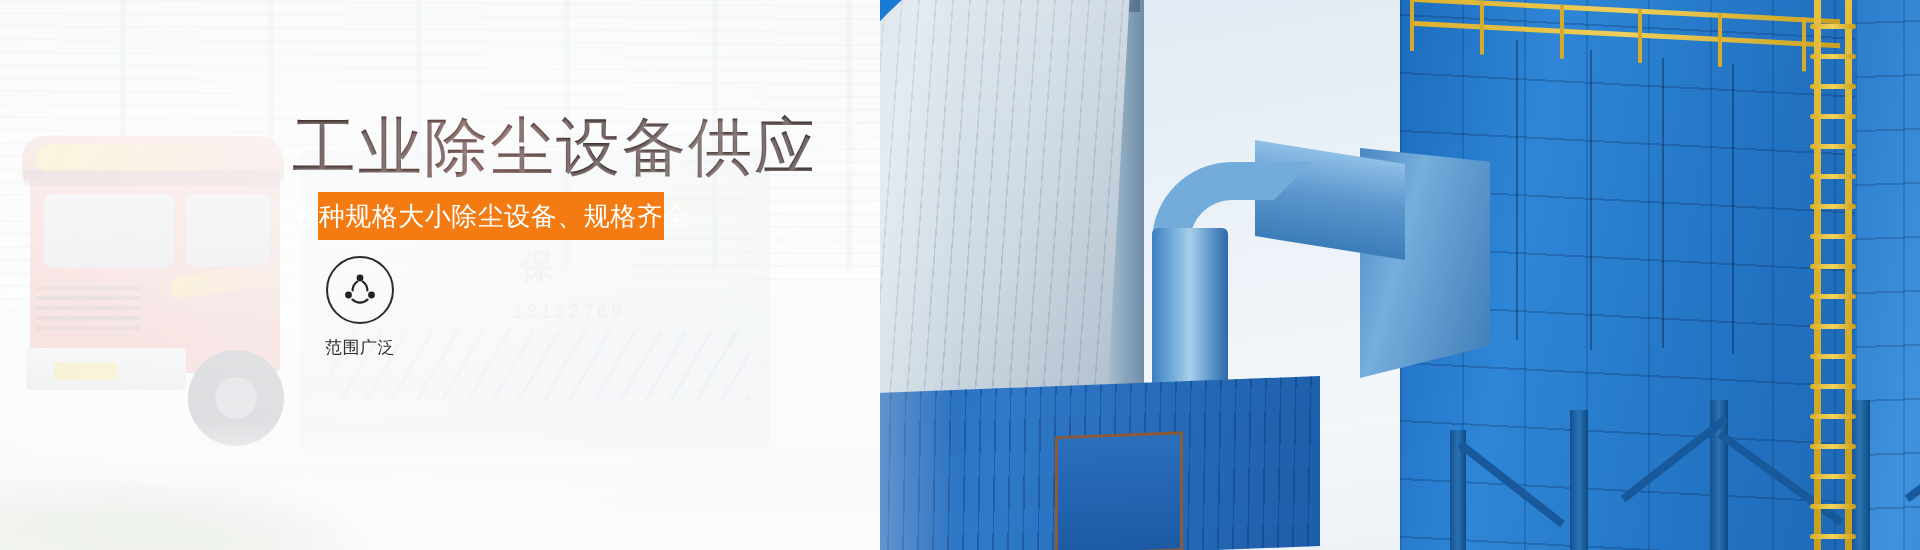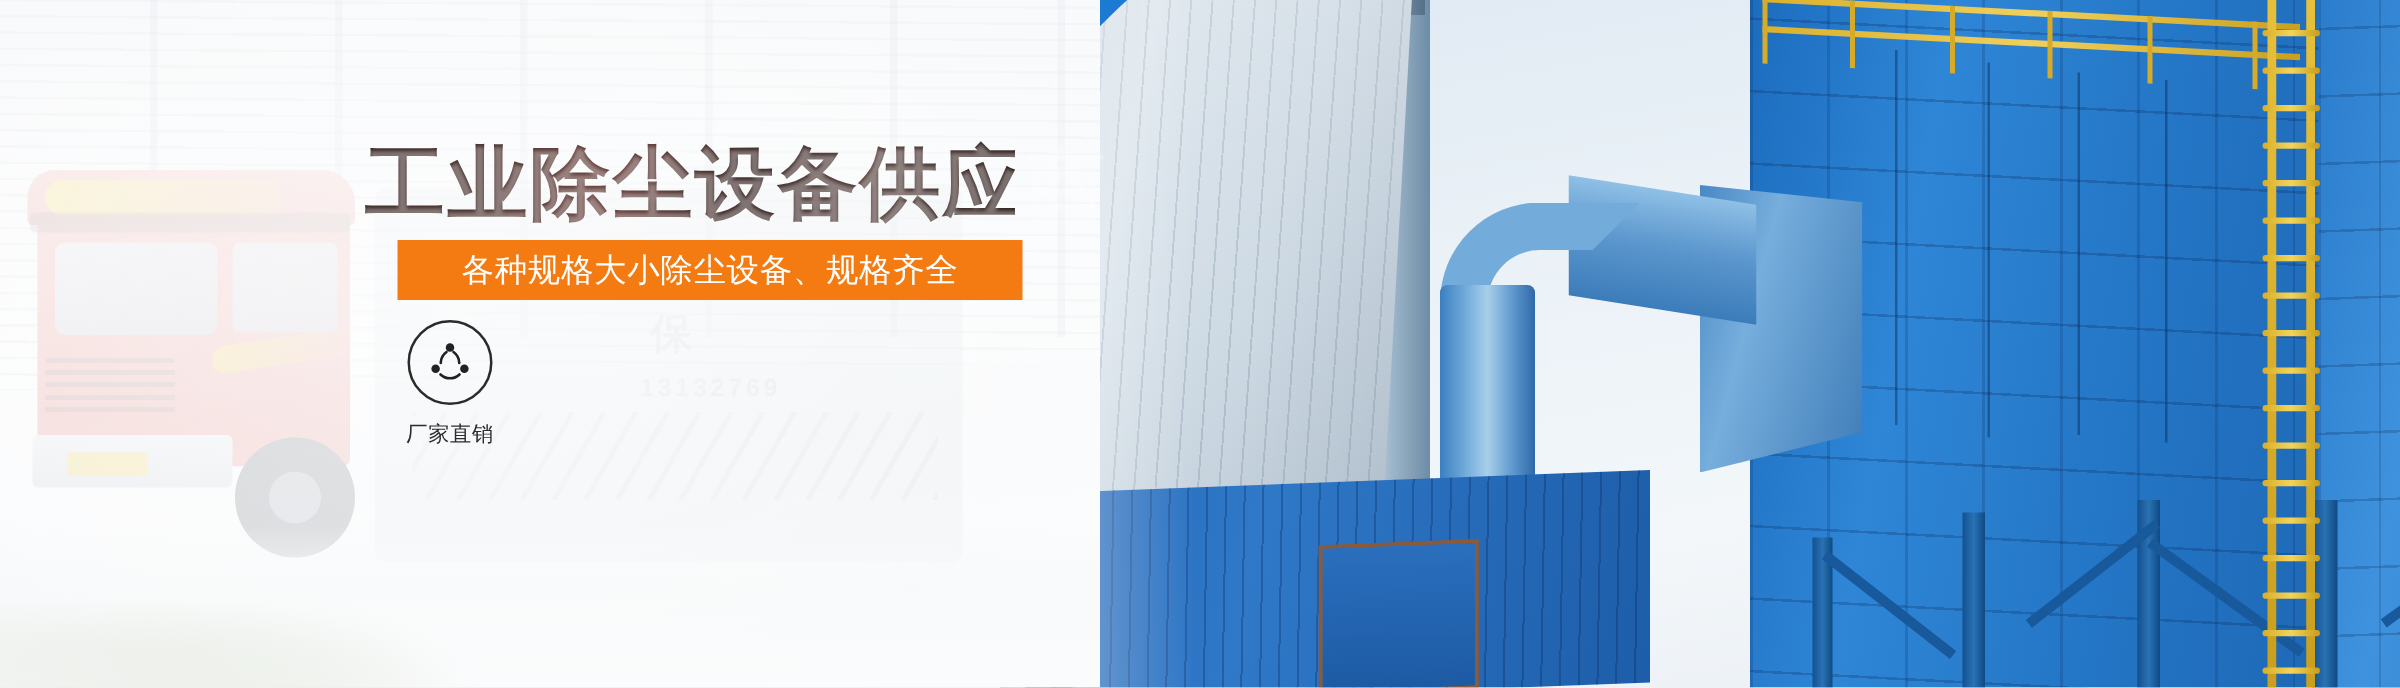--- a/index.html
+++ b/index.html
@@ -166,26 +166,26 @@
 
   
   .content { position:absolute; left:0; top:0; width:880px; height:550px; }
 
   .kicker { position:absolute; top:66px; left:330px; width:420px; text-align:center;
     font-family:"Liberation Serif","DejaVu Serif",serif;
     font-size:29px; letter-spacing:2.2px; color:#1f6fd0; white-space:nowrap; }
   .kicker .dash { display:inline-block; margin:0 12px; color:#1f6fd0; }
 
   .title { position:absolute; top:104px; left:292px; width:520px; text-align:center;
-    font-size:64px; font-weight:bold; letter-spacing:2px; white-space:nowrap;
+    font-size:64px; font-weight:normal; letter-spacing:2px; white-space:nowrap;
     background:linear-gradient(100deg,#3a2a28 0%,#4a3330 18%,#6b4440 38%,#3c2b29 58%,#57433f 78%,#2f2220 100%);
     -webkit-background-clip:text; background-clip:text; color:transparent;
     text-shadow:0 2px 3px rgba(255,255,255,.35); }
 
-  .subbar { position:absolute; top:192px; left:318px; width:500px; height:48px;
+  .subbar { position:absolute; top:192px; left:318px; width:346px; height:48px;
     background:#f47b12; display:flex; align-items:center; justify-content:center; }
   .subbar span { color:#fff; font-size:26px; letter-spacing:.5px; font-weight:500; white-space:nowrap; }
 
   .feats { position:absolute; top:256px; left:316px; width:440px; display:flex;
     justify-content:space-between; }
   .feat { width:88px; text-align:center; }
   .feat .ring { width:68px; height:68px; margin:0 auto; border:2.4px solid #2b2b2b;
     border-radius:50%; display:flex; align-items:center; justify-content:center; }
   .feat .lbl { margin-top:12px; font-size:17px; color:#2d2d2d; letter-spacing:.5px; white-space:nowrap; }
 
@@ -328,21 +328,21 @@
         <div class="ring">
           <svg width="40" height="40" viewBox="0 0 40 40">
             <circle cx="20" cy="8" r="3.4" fill="#222"></circle>
             <circle cx="8.5" cy="25" r="3.4" fill="#222"></circle>
             <circle cx="31.5" cy="25" r="3.4" fill="#222"></circle>
             <path d="M12.6 20.4 A 11 11 0 0 1 17.2 11.6" stroke="#222" stroke-width="2.1" fill="none" stroke-linecap="round"></path>
             <path d="M22.8 11.6 A 11 11 0 0 1 27.4 20.4" stroke="#222" stroke-width="2.1" fill="none" stroke-linecap="round"></path>
             <path d="M12.4 29.6 A 11 11 0 0 0 27.6 29.6" stroke="#222" stroke-width="2.1" fill="none" stroke-linecap="round"></path>
           </svg>
         </div>
-        <div class="lbl">厂家直销</div>
+        <div class="lbl">范围广泛</div>
       </div>
 
 
 
 
     </div>
 
   </div>
 
 </div>

